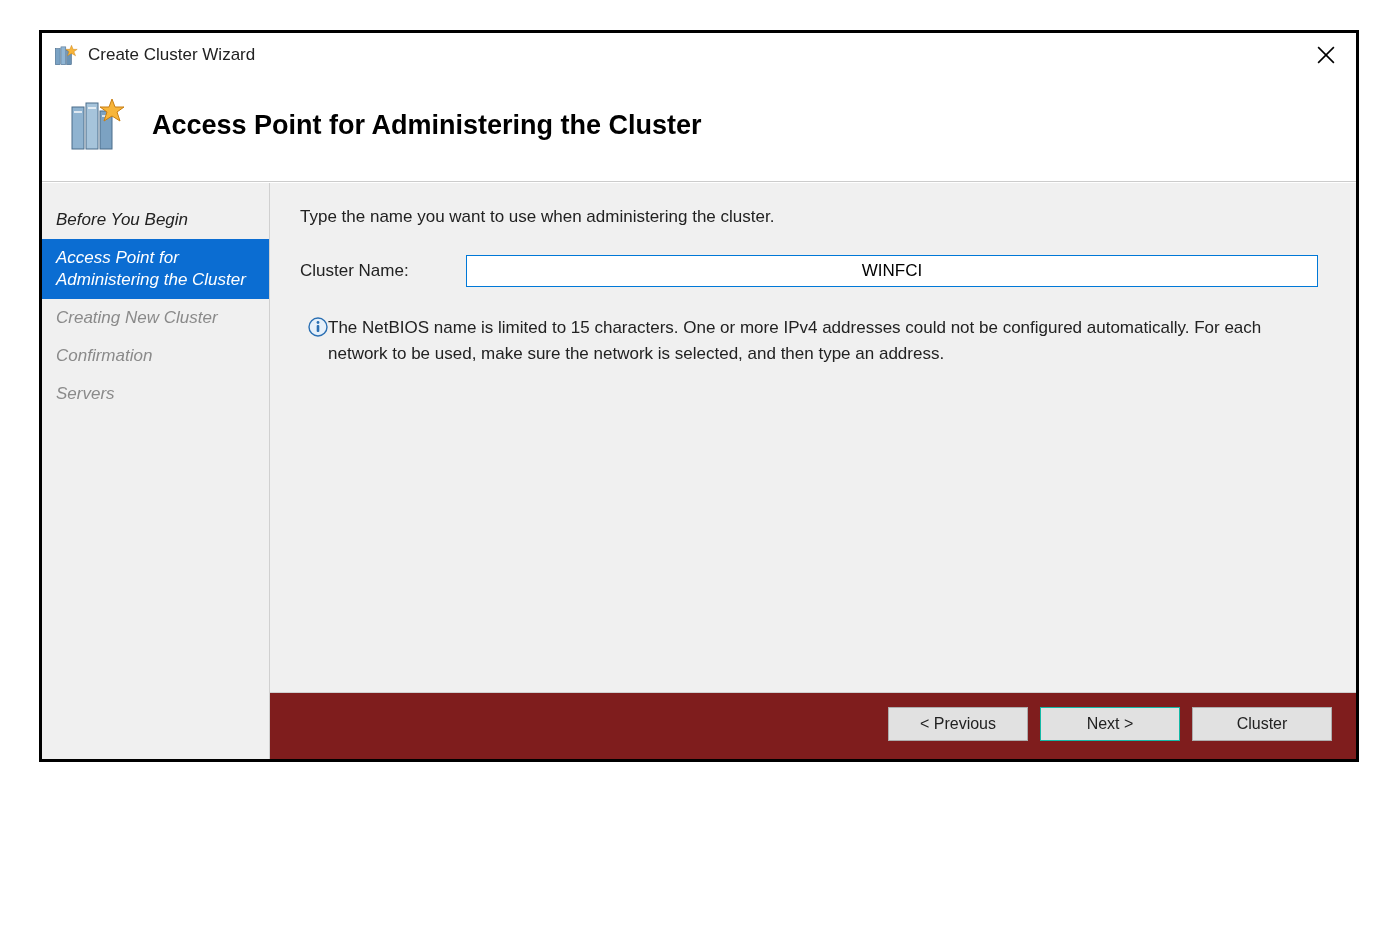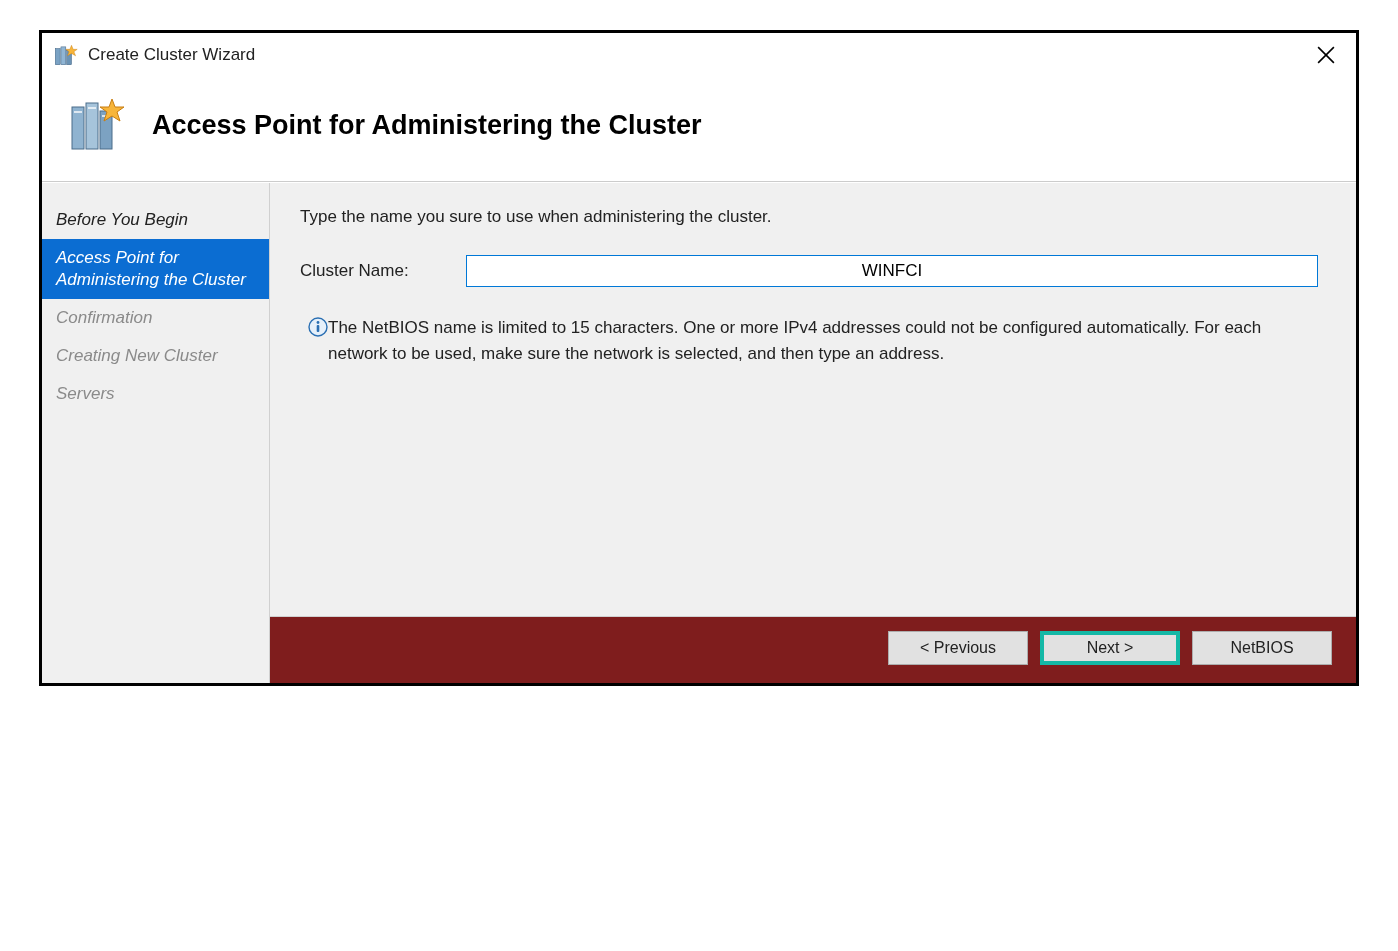--- a/index.html
+++ b/index.html
@@ -11,21 +11,21 @@
     font-family: "Segoe UI", Tahoma, sans-serif;
     font-size: 15px;
     background: #fff;
     display: flex;
     justify-content: center;
     align-items: flex-start;
     padding: 30px;
   }
   .dialog {
     width: 1320px;
-    height: 656px;
+    height: 732px;
     border: 3px solid #000;
     background: #fff;
     display: flex;
     flex-direction: column;
     position: relative;
   }
   .titlebar {
     display: flex;
     align-items: center;
     padding: 6px 10px 4px 10px;
@@ -164,21 +164,21 @@
     min-width: 140px;
     height: 34px;
     background: #e1e1e1;
     border: 1px solid #adadad;
     font-size: 16px;
     font-family: inherit;
     cursor: pointer;
     color: #222;
   }
   .btn.default {
-    border: 4px solid #14b8a6;
+    border: 1px solid #14b8a6;
   }
 </style>
 </head>
 <body>
 
 <div class="dialog">
 
   <div class="titlebar">
     <span class="app-icon">
       <svg viewBox="0 0 32 32">
@@ -210,29 +210,29 @@
       </svg>
     </span>
     <h1 class="page-heading">Access Point for Administering the Cluster</h1>
   </div>
 
   <div class="body">
 
     <div class="sidebar">
       <div class="sidebar-step">Before You Begin</div>
       <div class="sidebar-step active">Access Point for Administering the Cluster</div>
+      <div class="sidebar-step disabled">Creating New Cluster</div>
       <div class="sidebar-step disabled">Confirmation</div>
-      <div class="sidebar-step disabled">Creating New Cluster</div>
       <div class="sidebar-step disabled">Servers</div>
     </div>
 
     <div class="content">
       <div class="content-inner">
 
-        <p class="instruction">Type the name you sure to use when administering the cluster.</p>
+        <p class="instruction">Type the name you want to use when administering the cluster.</p>
 
         <div class="field-row">
           <label class="field-label">Cluster Name:</label>
           <input type="text" class="text-input" value="WINFCI" style="">
         </div>
 
         <div class="info-row">
           <span class="info-icon">
             <svg viewBox="0 0 20 20">
               <circle cx="10" cy="10" r="9" fill="#e6f0fa" stroke="#2a6fb3" stroke-width="1.4"></circle>
@@ -241,19 +241,19 @@
             </svg>
           </span>
           <p class="info-text">The NetBIOS name is limited to 15 characters.  One or more IPv4 addresses could not be configured automatically.  For each network to be used, make sure the network is selected, and then type an address.</p>
         </div>
 
       </div>
 
       <div class="footer">
         <button class="btn">&lt; Previous</button>
         <button class="btn default">Next &gt;</button>
-        <button class="btn">NetBIOS</button>
+        <button class="btn">Cluster</button>
       </div>
     </div>
 
   </div>
 
 </div>
 
 </body></html>

